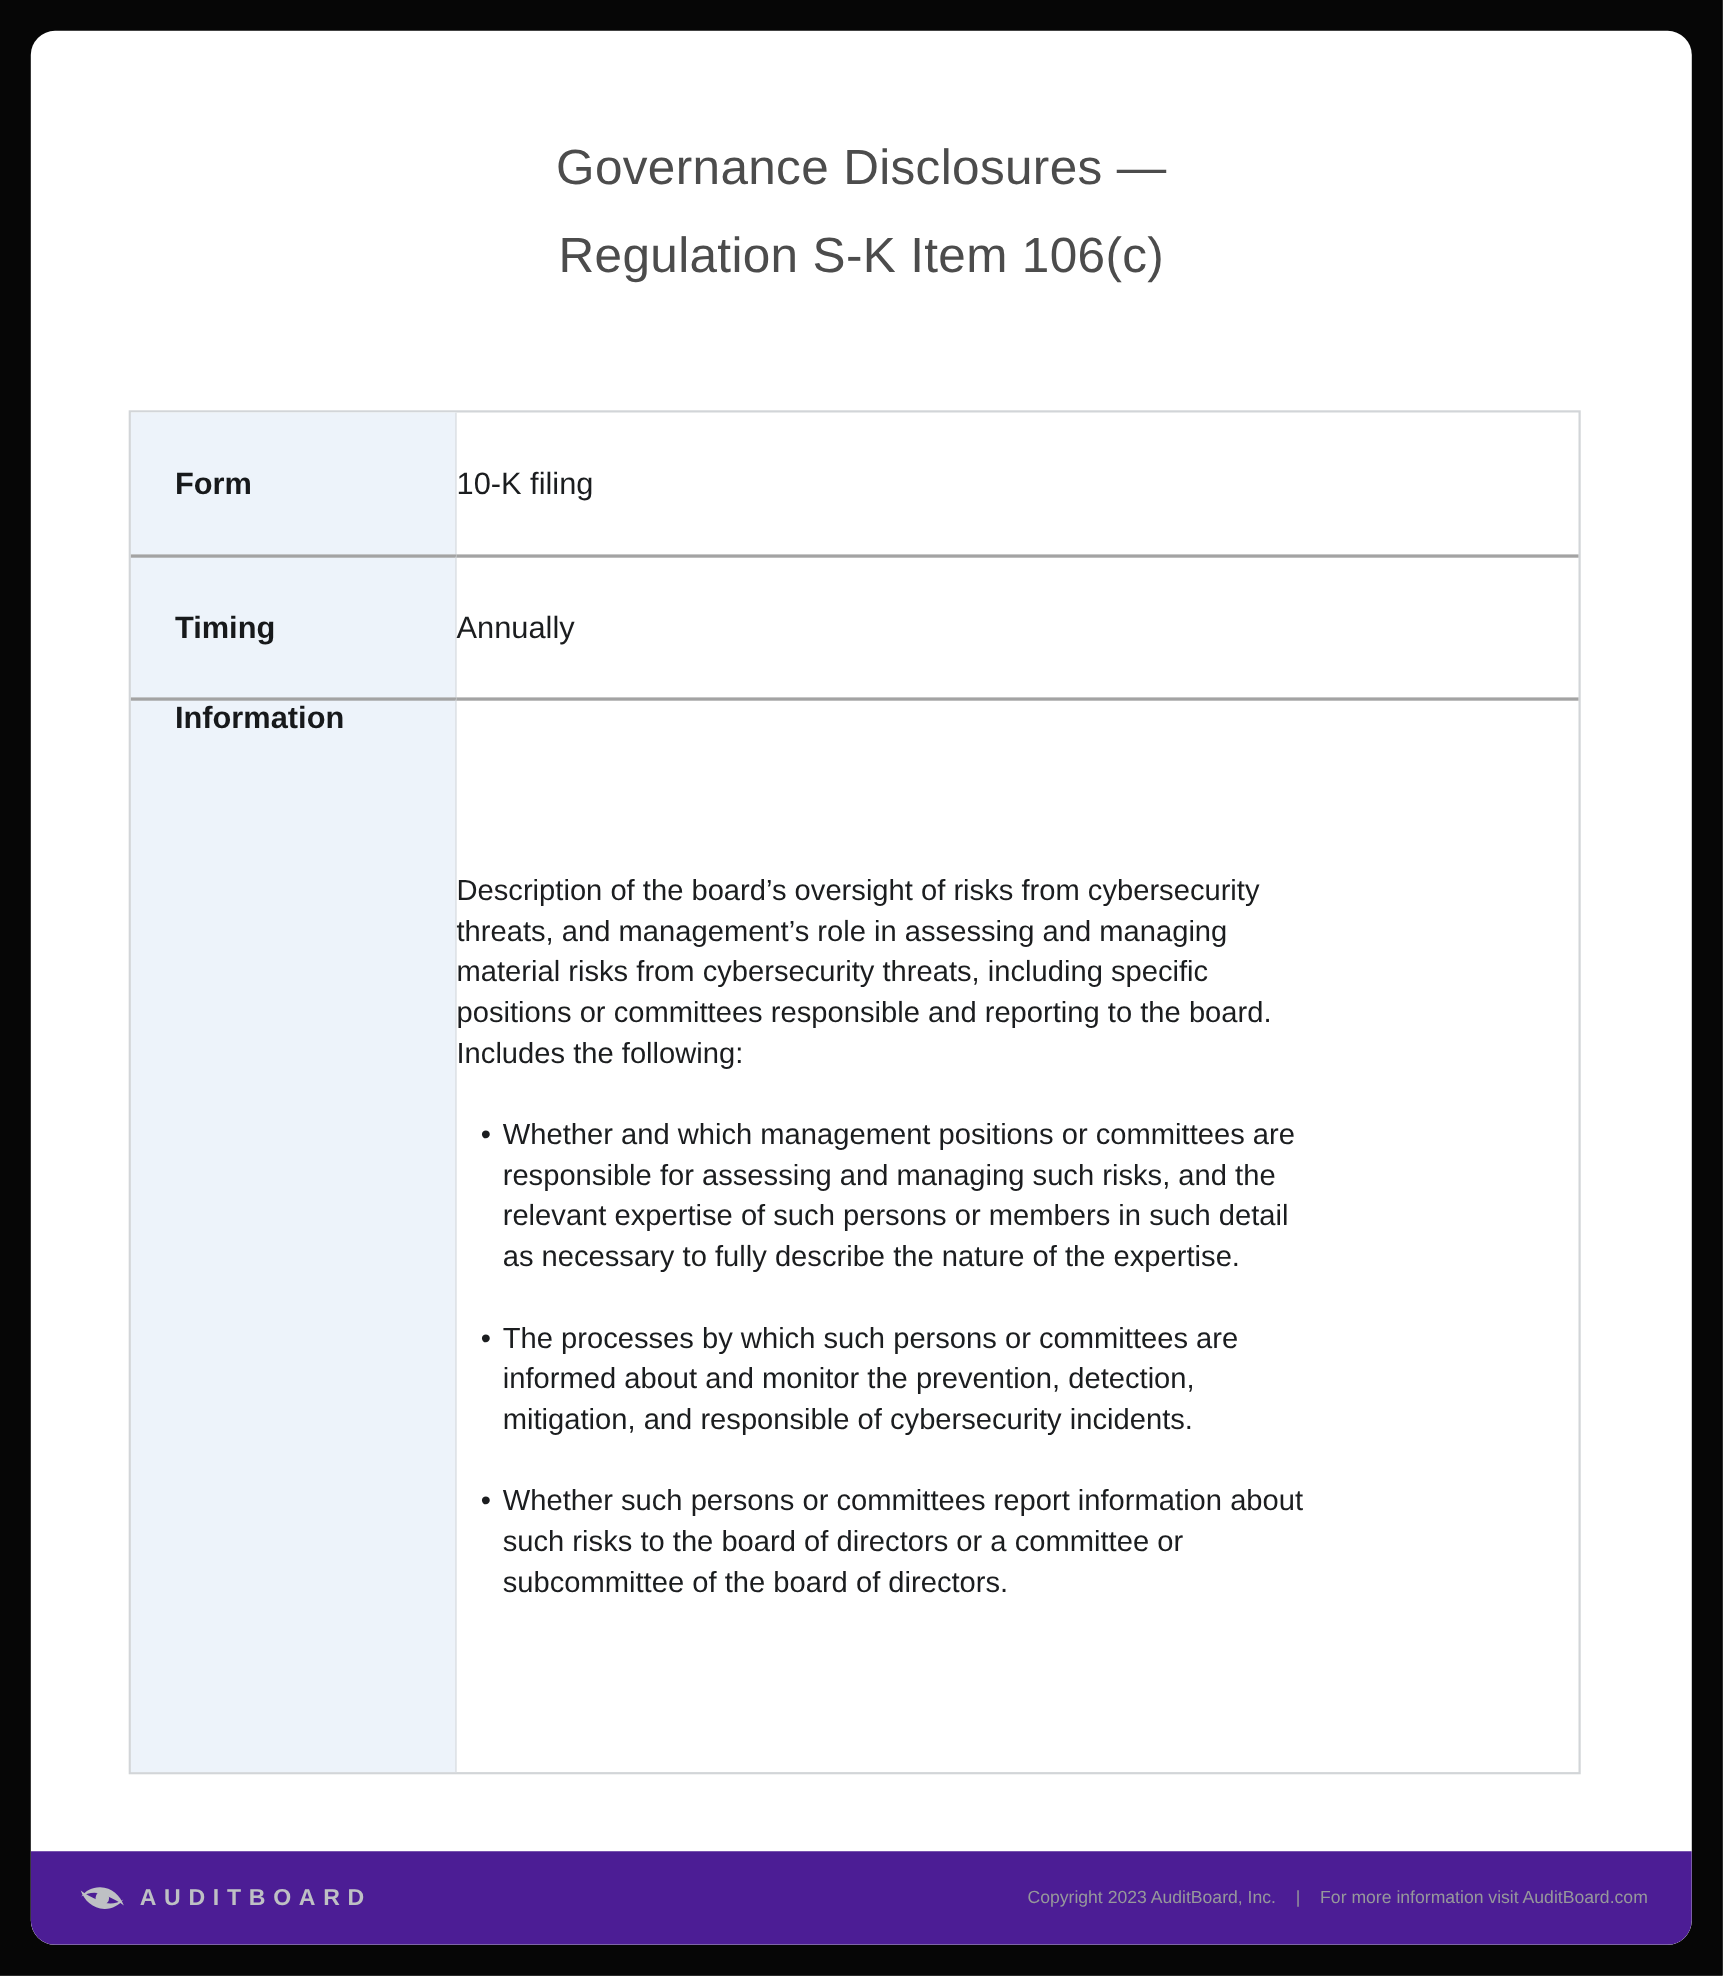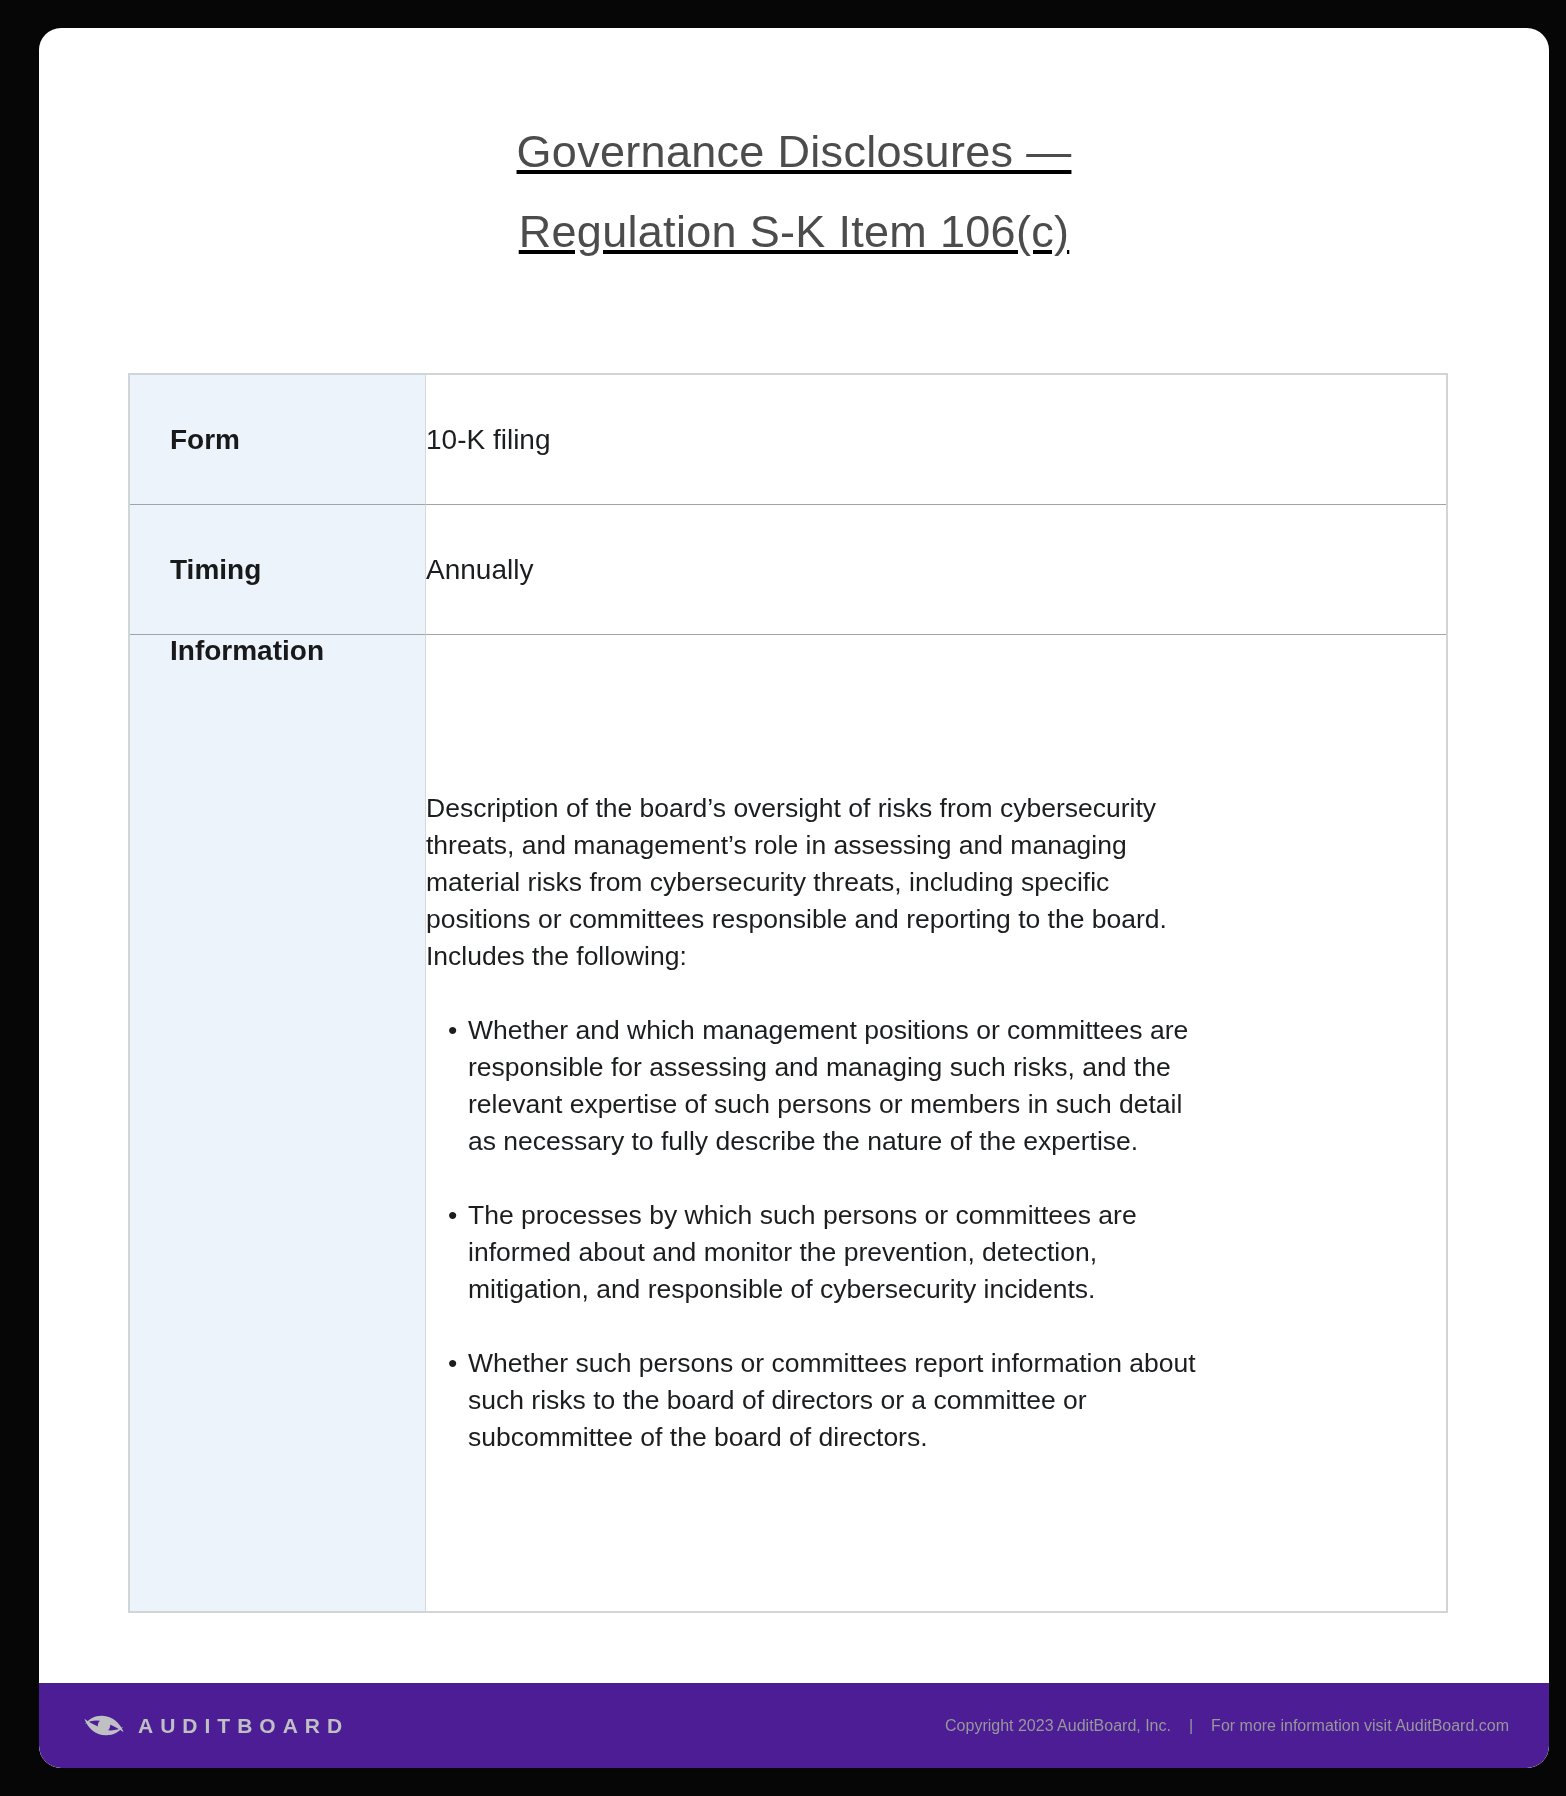--- a/index.html
+++ b/index.html
@@ -5,28 +5,27 @@
   html, body {
     margin: 0;
     padding: 0;
     background: #060606;
     width: 1566px;
     height: 1796px;
     font-family: "Liberation Sans", sans-serif;
   }
   .card {
     position: absolute;
-    left: 39px;
+    left: 28px;
     top: 28px;
     width: 1510px;
     height: 1740px;
     background: #ffffff;
     border-radius: 22px;
     overflow: hidden;
-    text-decoration: underline;
   }
   
   .title-block {
     padding-top: 84px;
     text-align: center;
   }
   .title-line {
     display: block;
     font-size: 45px;
     line-height: 80px;
@@ -62,21 +61,21 @@
     color: #17191b;
   }
   .value-cell {
     display: flex;
     align-items: center;
     padding-right: 40px;
     font-size: 28px;
     color: #1b1d1f;
   }
   .bt {
-    border-top: 1px solid #a3a3a3;
+    border-top: 3px solid #a3a3a3;
   }
   .label-cell.info-label {
     align-items: flex-start;
   }
   .value-cell.info-value {
     flex-direction: column;
     justify-content: center;
     align-items: flex-start;
   }
   .info-intro {

